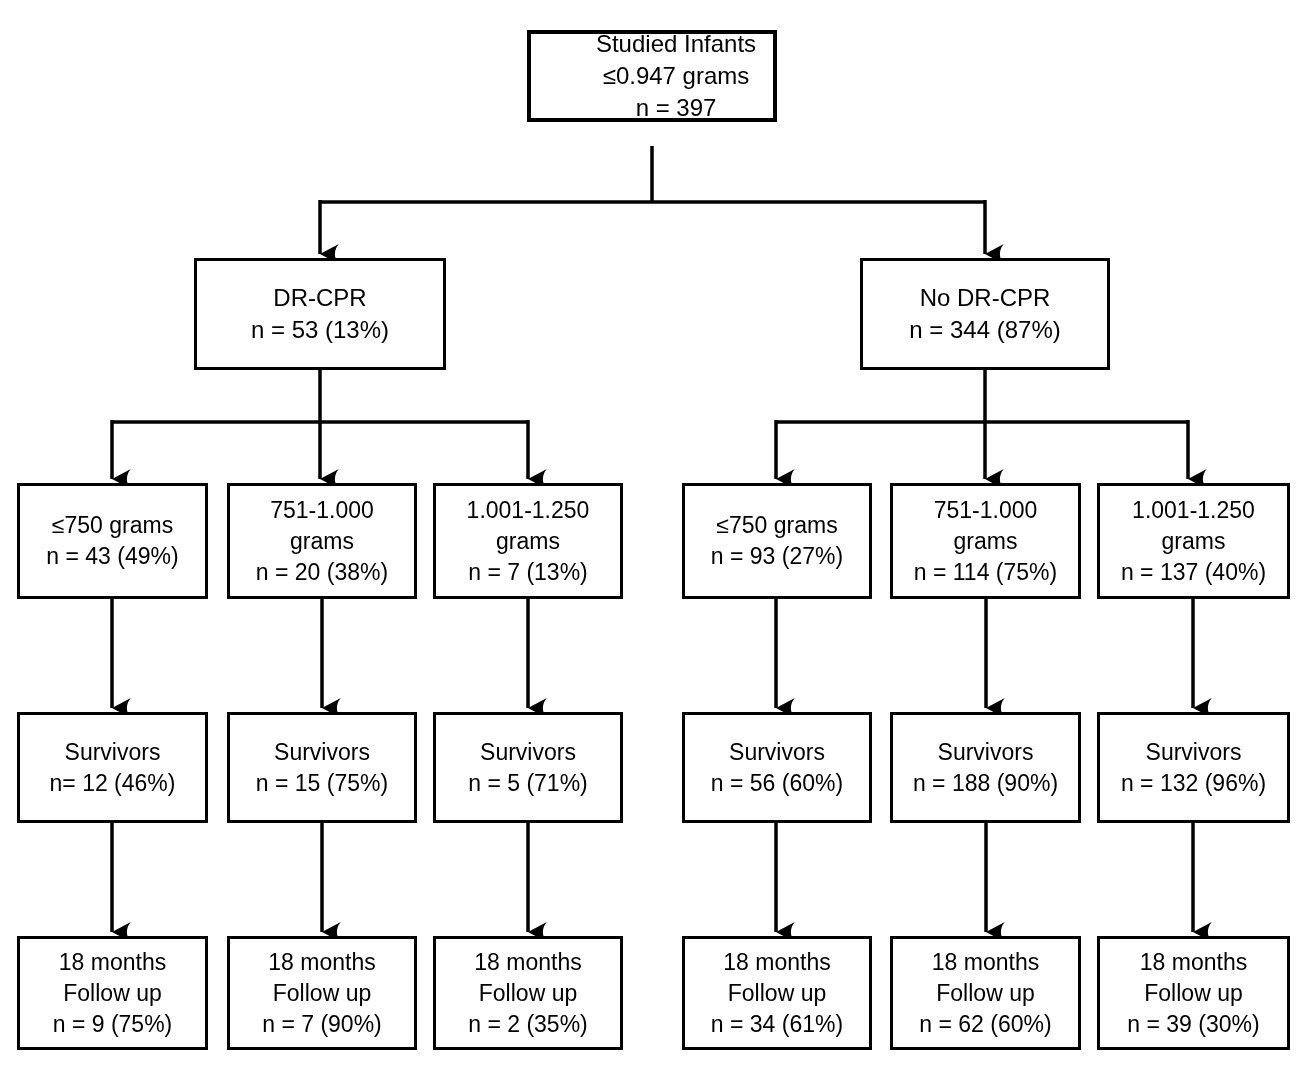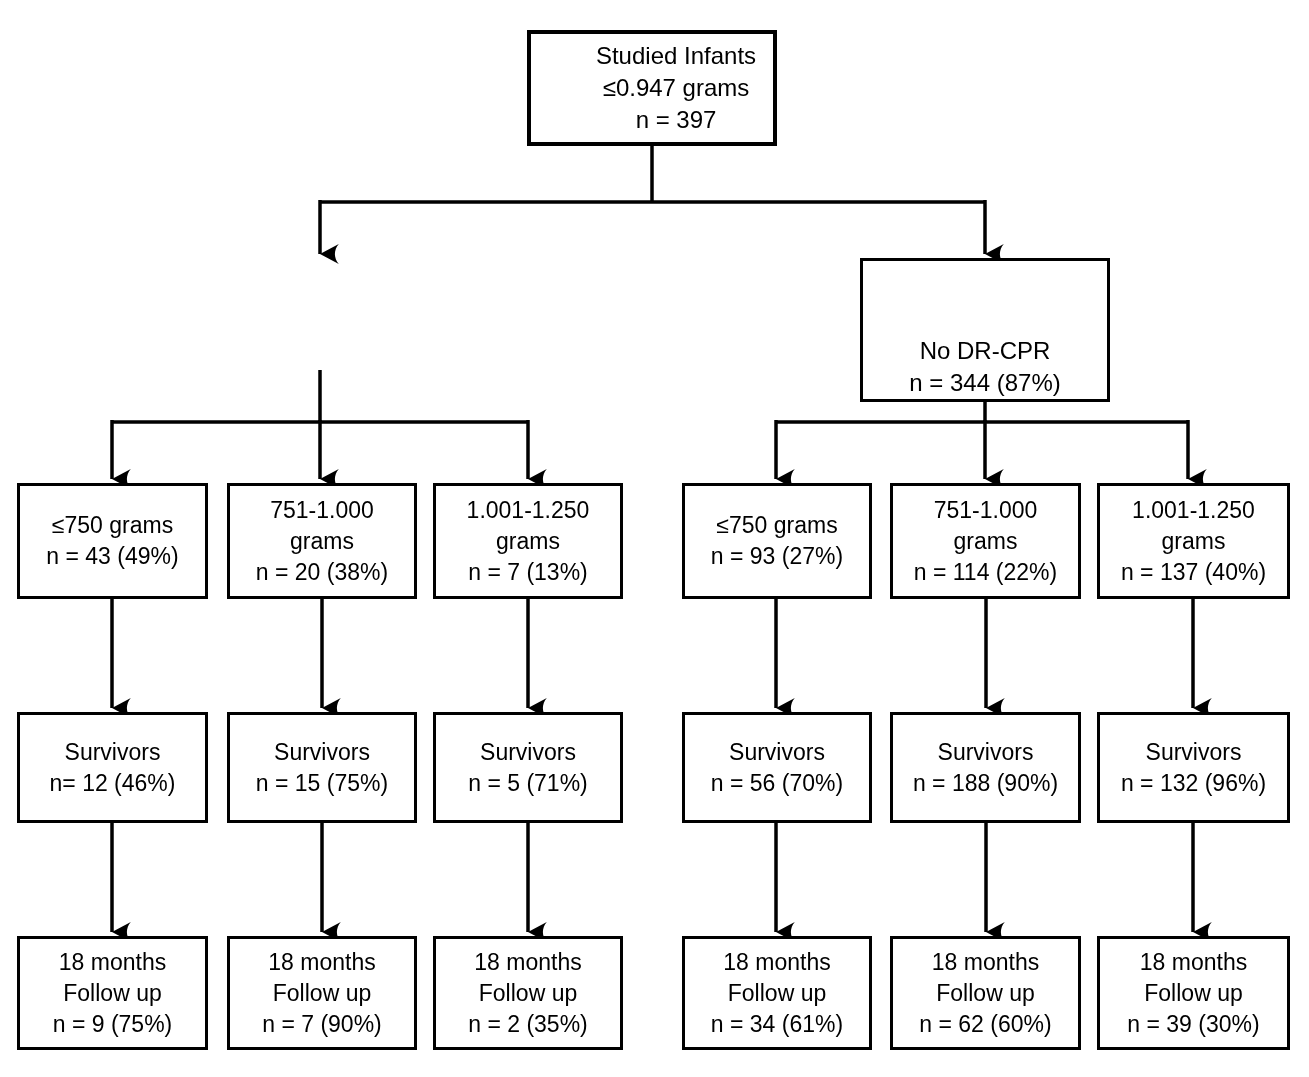--- a/index.html
+++ b/index.html
@@ -88,27 +88,31 @@
     <path class="conn" d="M1193,599 L1193,708" marker-end="url(#ah)"></path>
 
     <path class="conn" d="M112,823 L112,932" marker-end="url(#ah)"></path>
     <path class="conn" d="M322,823 L322,932" marker-end="url(#ah)"></path>
     <path class="conn" d="M528,823 L528,932" marker-end="url(#ah)"></path>
     <path class="conn" d="M776,823 L776,932" marker-end="url(#ah)"></path>
     <path class="conn" d="M986,823 L986,932" marker-end="url(#ah)"></path>
     <path class="conn" d="M1193,823 L1193,932" marker-end="url(#ah)"></path>
   </svg>
 
-  <div class="node root-node" style="left:527px; top:30px; width:250px; height:116px;padding-left:48px;">
+  <div class="node root-node" style="left:527px; top:30px; width:250px; height:92px;padding-left:48px;">
     <div>Studied Infants</div>
     <div>≤0.947 grams</div>
     <div>n = 397</div>
   </div>
 
-  <div class="node branch-node" style="left:860px; top:258px; width:250px; height:144px;justify-content:flex-end;">
+  <div class="node branch-node" style="left:194px; top:258px; width:252px; height:112px;">
+    <div>DR-CPR</div>
+    <div>n = 53 (13%)</div>
+  </div>
+  <div class="node branch-node" style="left:860px; top:258px; width:250px; height:112px;">
     <div>No DR-CPR</div>
     <div>n = 344 (87%)</div>
   </div>
 
   <div class="node" style="left:17px; top:483px; width:191px; height:116px;">
     <div>≤750 grams</div>
     <div>n = 43 (49%)</div>
   </div>
   <div class="node" style="left:227px; top:483px; width:190px; height:116px;">
     <div>751-1.000</div>
@@ -120,21 +124,21 @@
     <div>grams</div>
     <div>n = 7 (13%)</div>
   </div>
   <div class="node" style="left:682px; top:483px; width:190px; height:116px;">
     <div>≤750 grams</div>
     <div>n = 93 (27%)</div>
   </div>
   <div class="node" style="left:890px; top:483px; width:191px; height:116px;">
     <div>751-1.000</div>
     <div>grams</div>
-    <div>n = 114 (22%)</div>
+    <div>n = 114 (75%)</div>
   </div>
   <div class="node" style="left:1097px; top:483px; width:193px; height:116px;">
     <div>1.001-1.250</div>
     <div>grams</div>
     <div>n = 137 (40%)</div>
   </div>
 
   <div class="node" style="left:17px; top:712px; width:191px; height:111px;">
     <div>Survivors</div>
     <div>n= 12 (46%)</div>
@@ -142,21 +146,21 @@
   <div class="node" style="left:227px; top:712px; width:190px; height:111px;">
     <div>Survivors</div>
     <div>n = 15 (75%)</div>
   </div>
   <div class="node" style="left:433px; top:712px; width:190px; height:111px;">
     <div>Survivors</div>
     <div>n = 5 (71%)</div>
   </div>
   <div class="node" style="left:682px; top:712px; width:190px; height:111px;">
     <div>Survivors</div>
-    <div>n = 56 (70%)</div>
+    <div>n = 56 (60%)</div>
   </div>
   <div class="node" style="left:890px; top:712px; width:191px; height:111px;">
     <div>Survivors</div>
     <div>n = 188 (90%)</div>
   </div>
   <div class="node" style="left:1097px; top:712px; width:193px; height:111px;">
     <div>Survivors</div>
     <div>n = 132 (96%)</div>
   </div>
 

